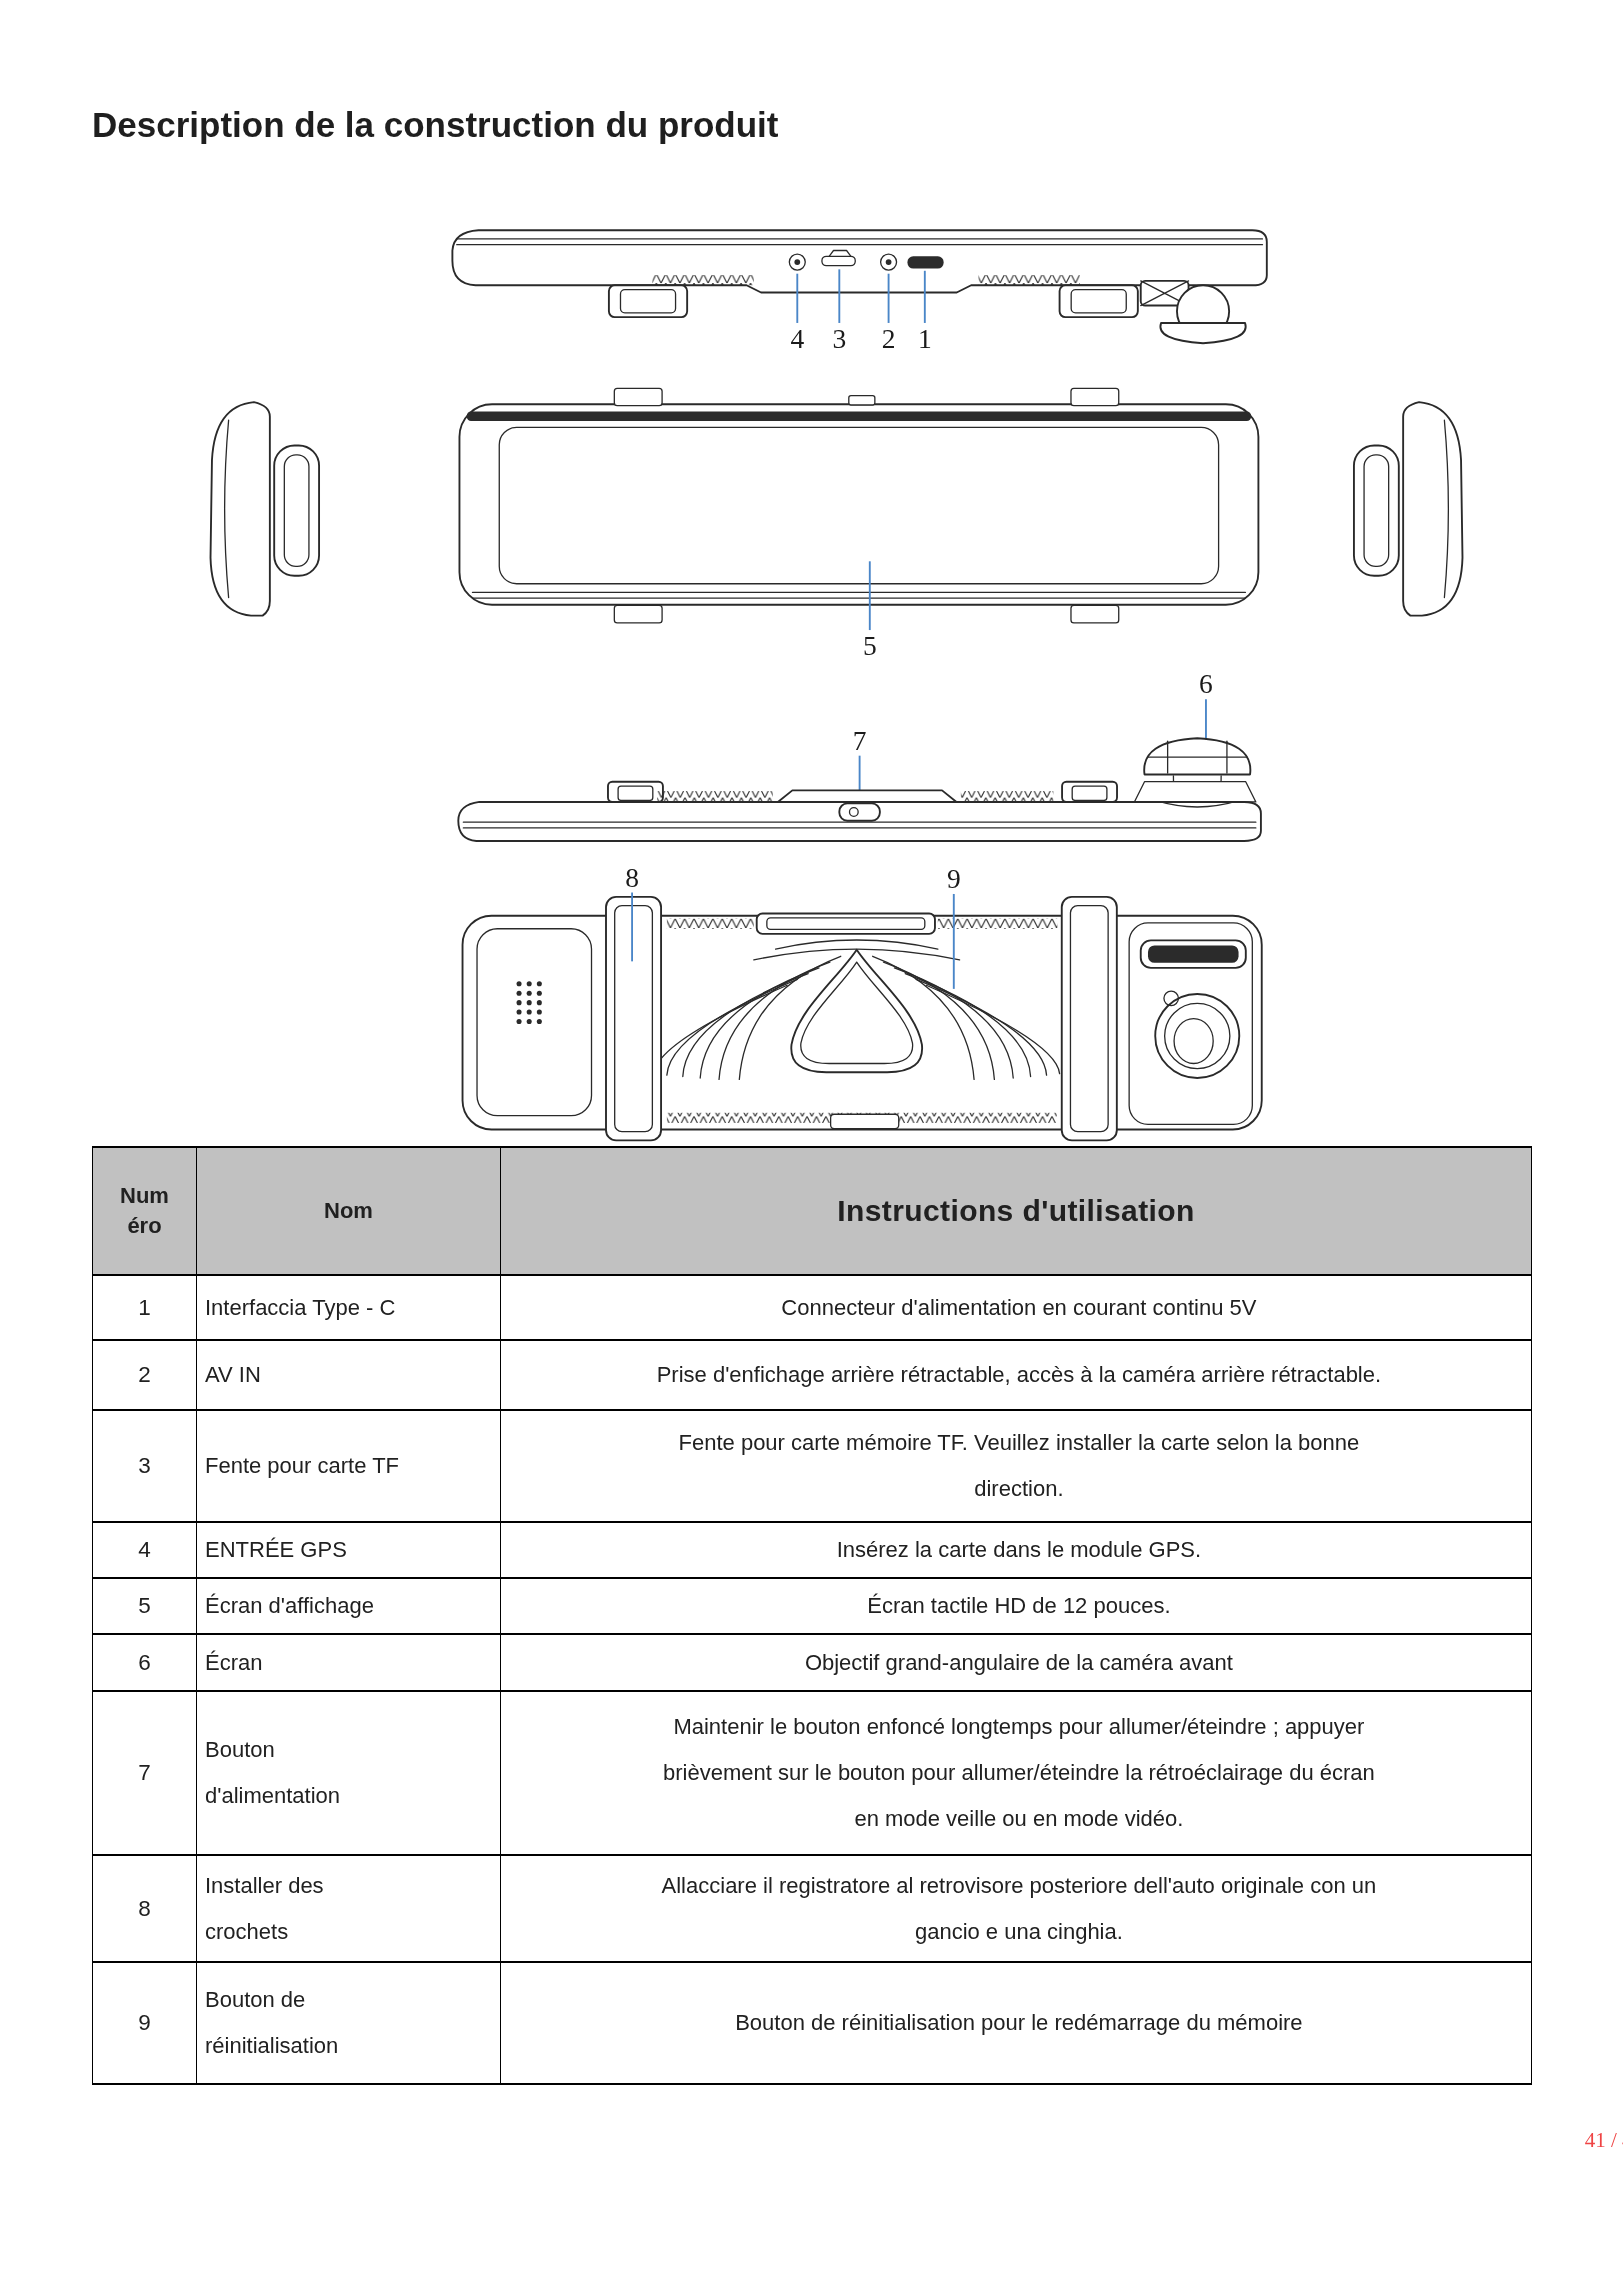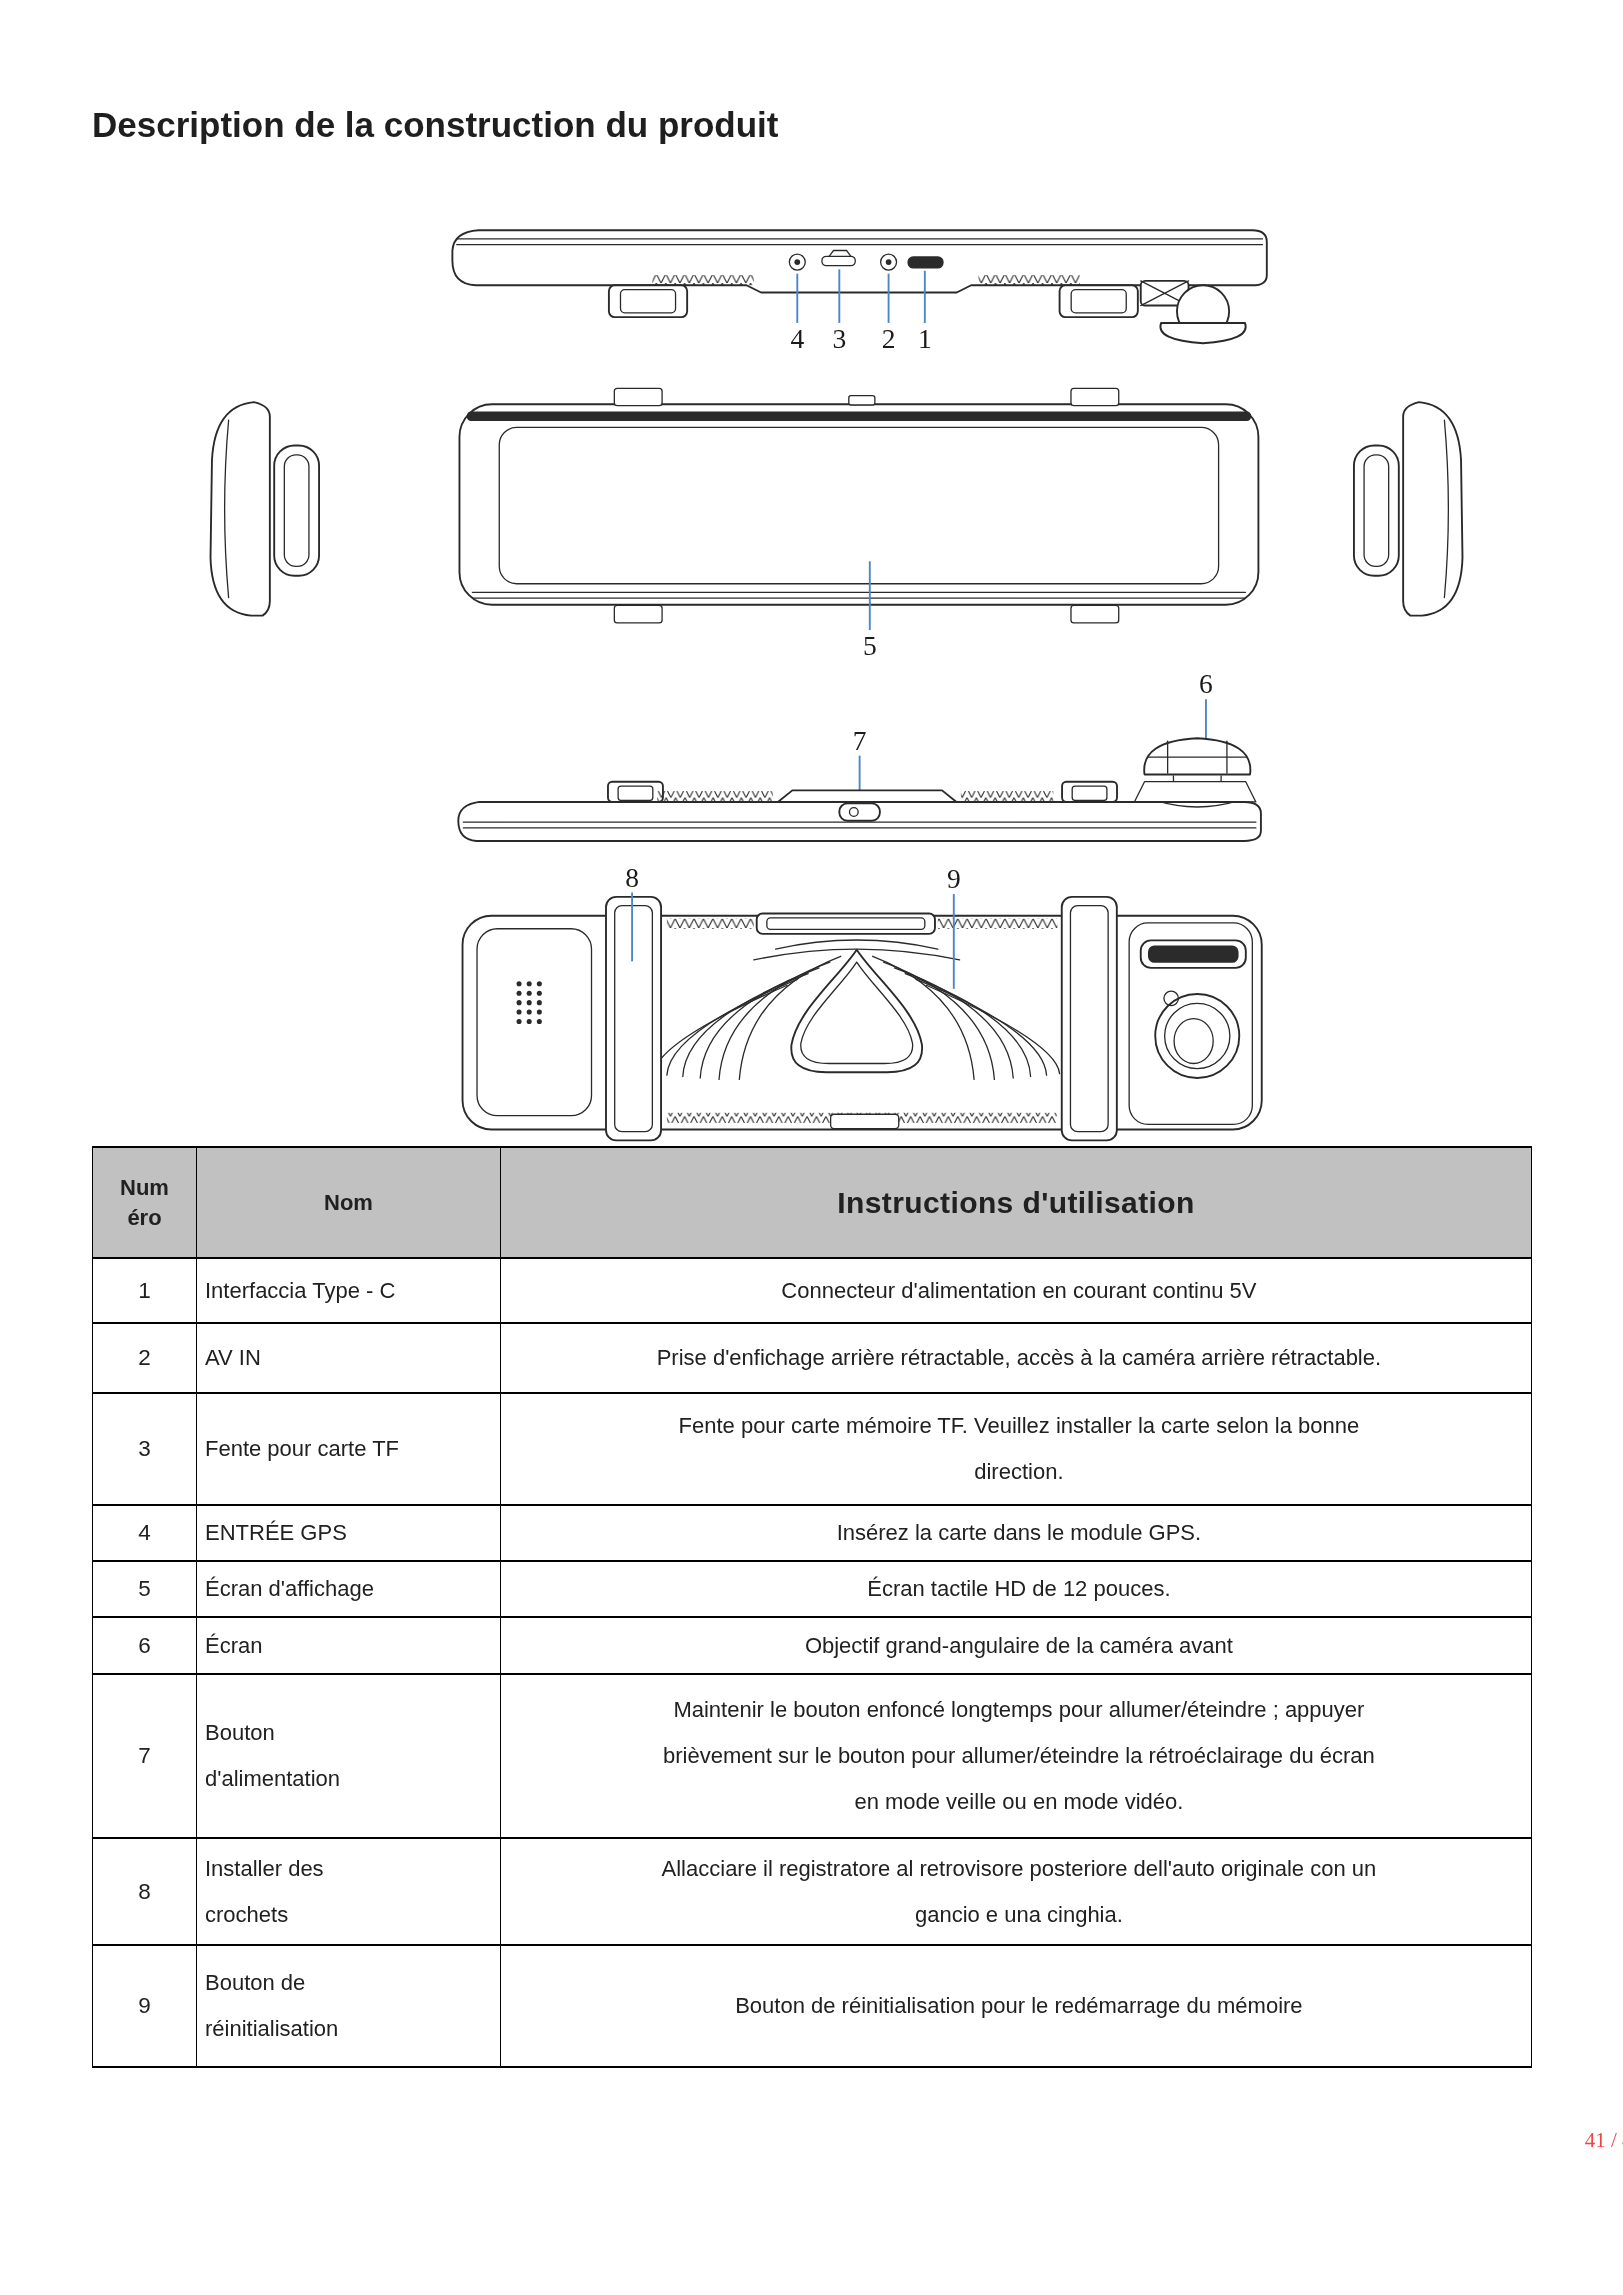--- a/index.html
+++ b/index.html
@@ -33,21 +33,21 @@
   }
   table.parts col.c1{width:104px;}
   table.parts col.c2{width:304px;}
   table.parts col.c3{width:1031px;}
   table.parts th,table.parts td{
     border-style:solid;border-color:#000;
     border-top-width:2.9px;border-bottom-width:2.9px;
     border-left-width:1.4px;border-right-width:1.4px;
     vertical-align:middle;
   }
-  table.parts thead tr{height:111px;}
+  table.parts thead tr{height:128px;}
   table.parts thead th{background:var(--header-bg);font-weight:700;text-align:center;}
   th.h-num span{display:inline-block;width:51px;word-break:break-all;font-size:22px;line-height:30px;}
   th.h-nom{font-size:22px;}
   th.h-instr{font-size:30px;letter-spacing:0.4px;}
   td.c-num{font-size:22.5px;text-align:center;}
   td.c-nom{font-size:22px;padding-left:8px;white-space:pre-line;line-height:46px;}
   td.c-desc{font-size:22px;padding-left:11.6px;padding-right:5.8px;white-space:pre-line;line-height:46px;text-align:center;}
   tbody tr:nth-child(1){height:65px;}
   tbody tr:nth-child(2){height:70px;}
   tbody tr:nth-child(3){height:112px;}

